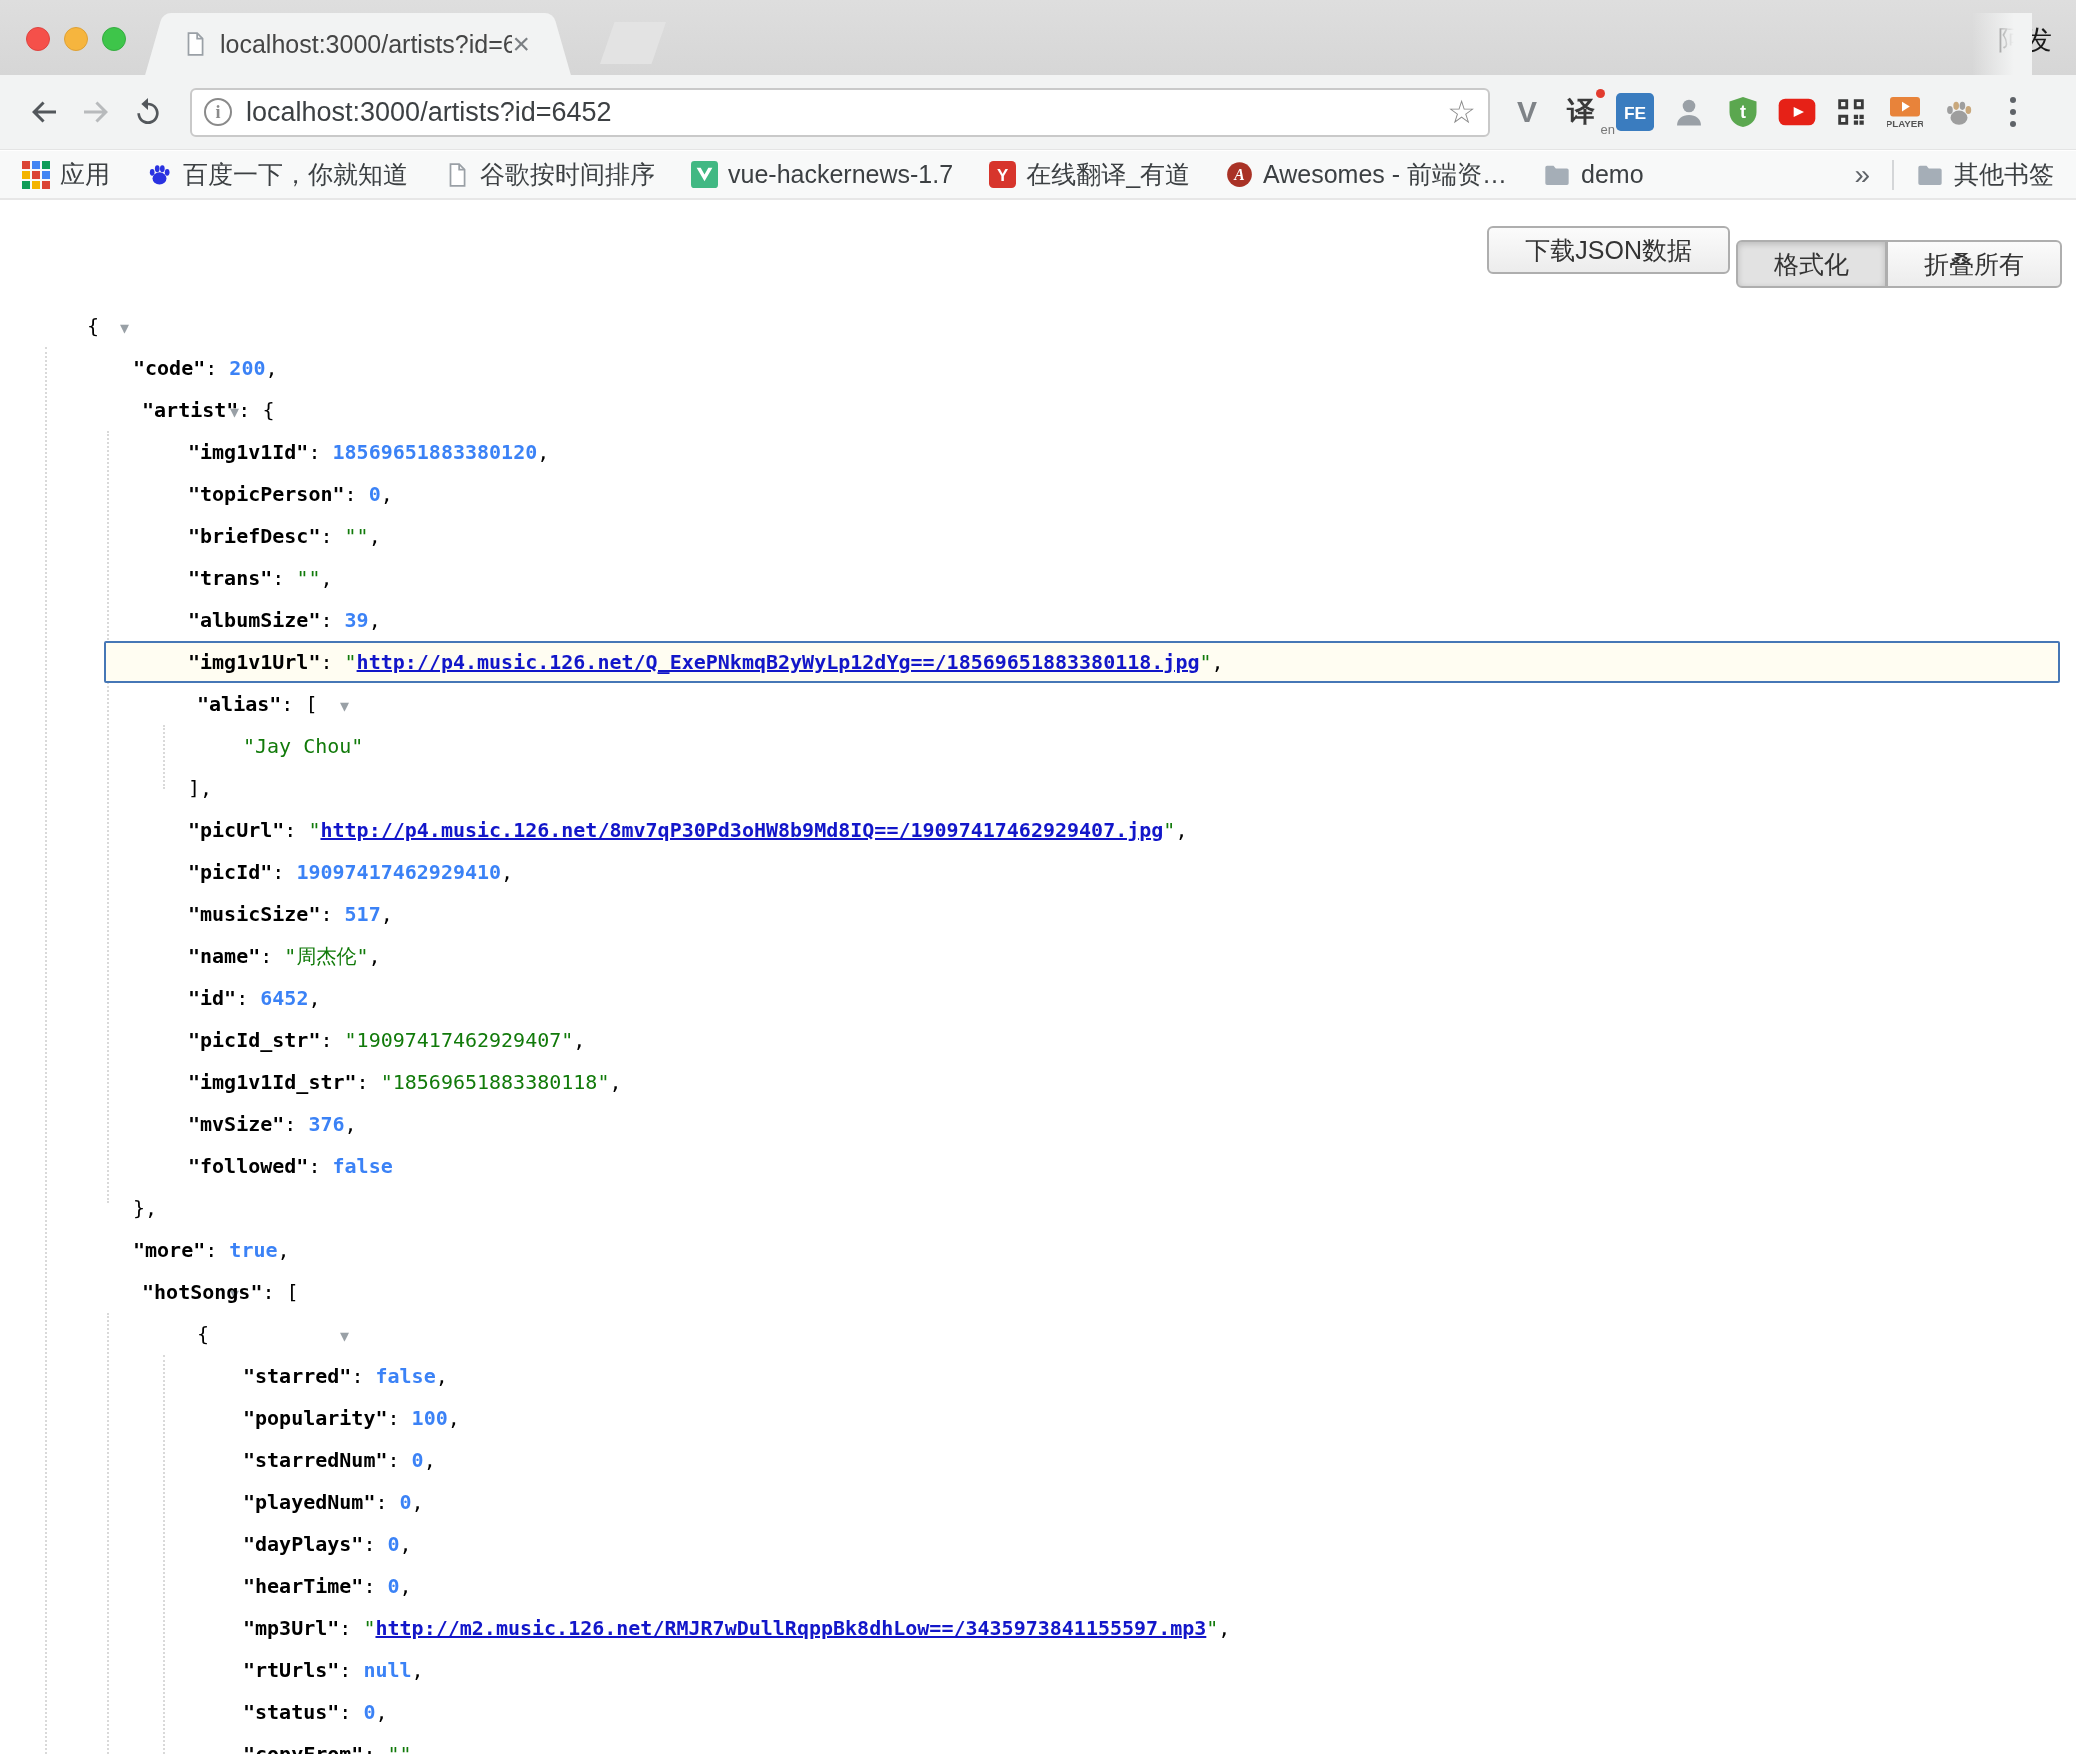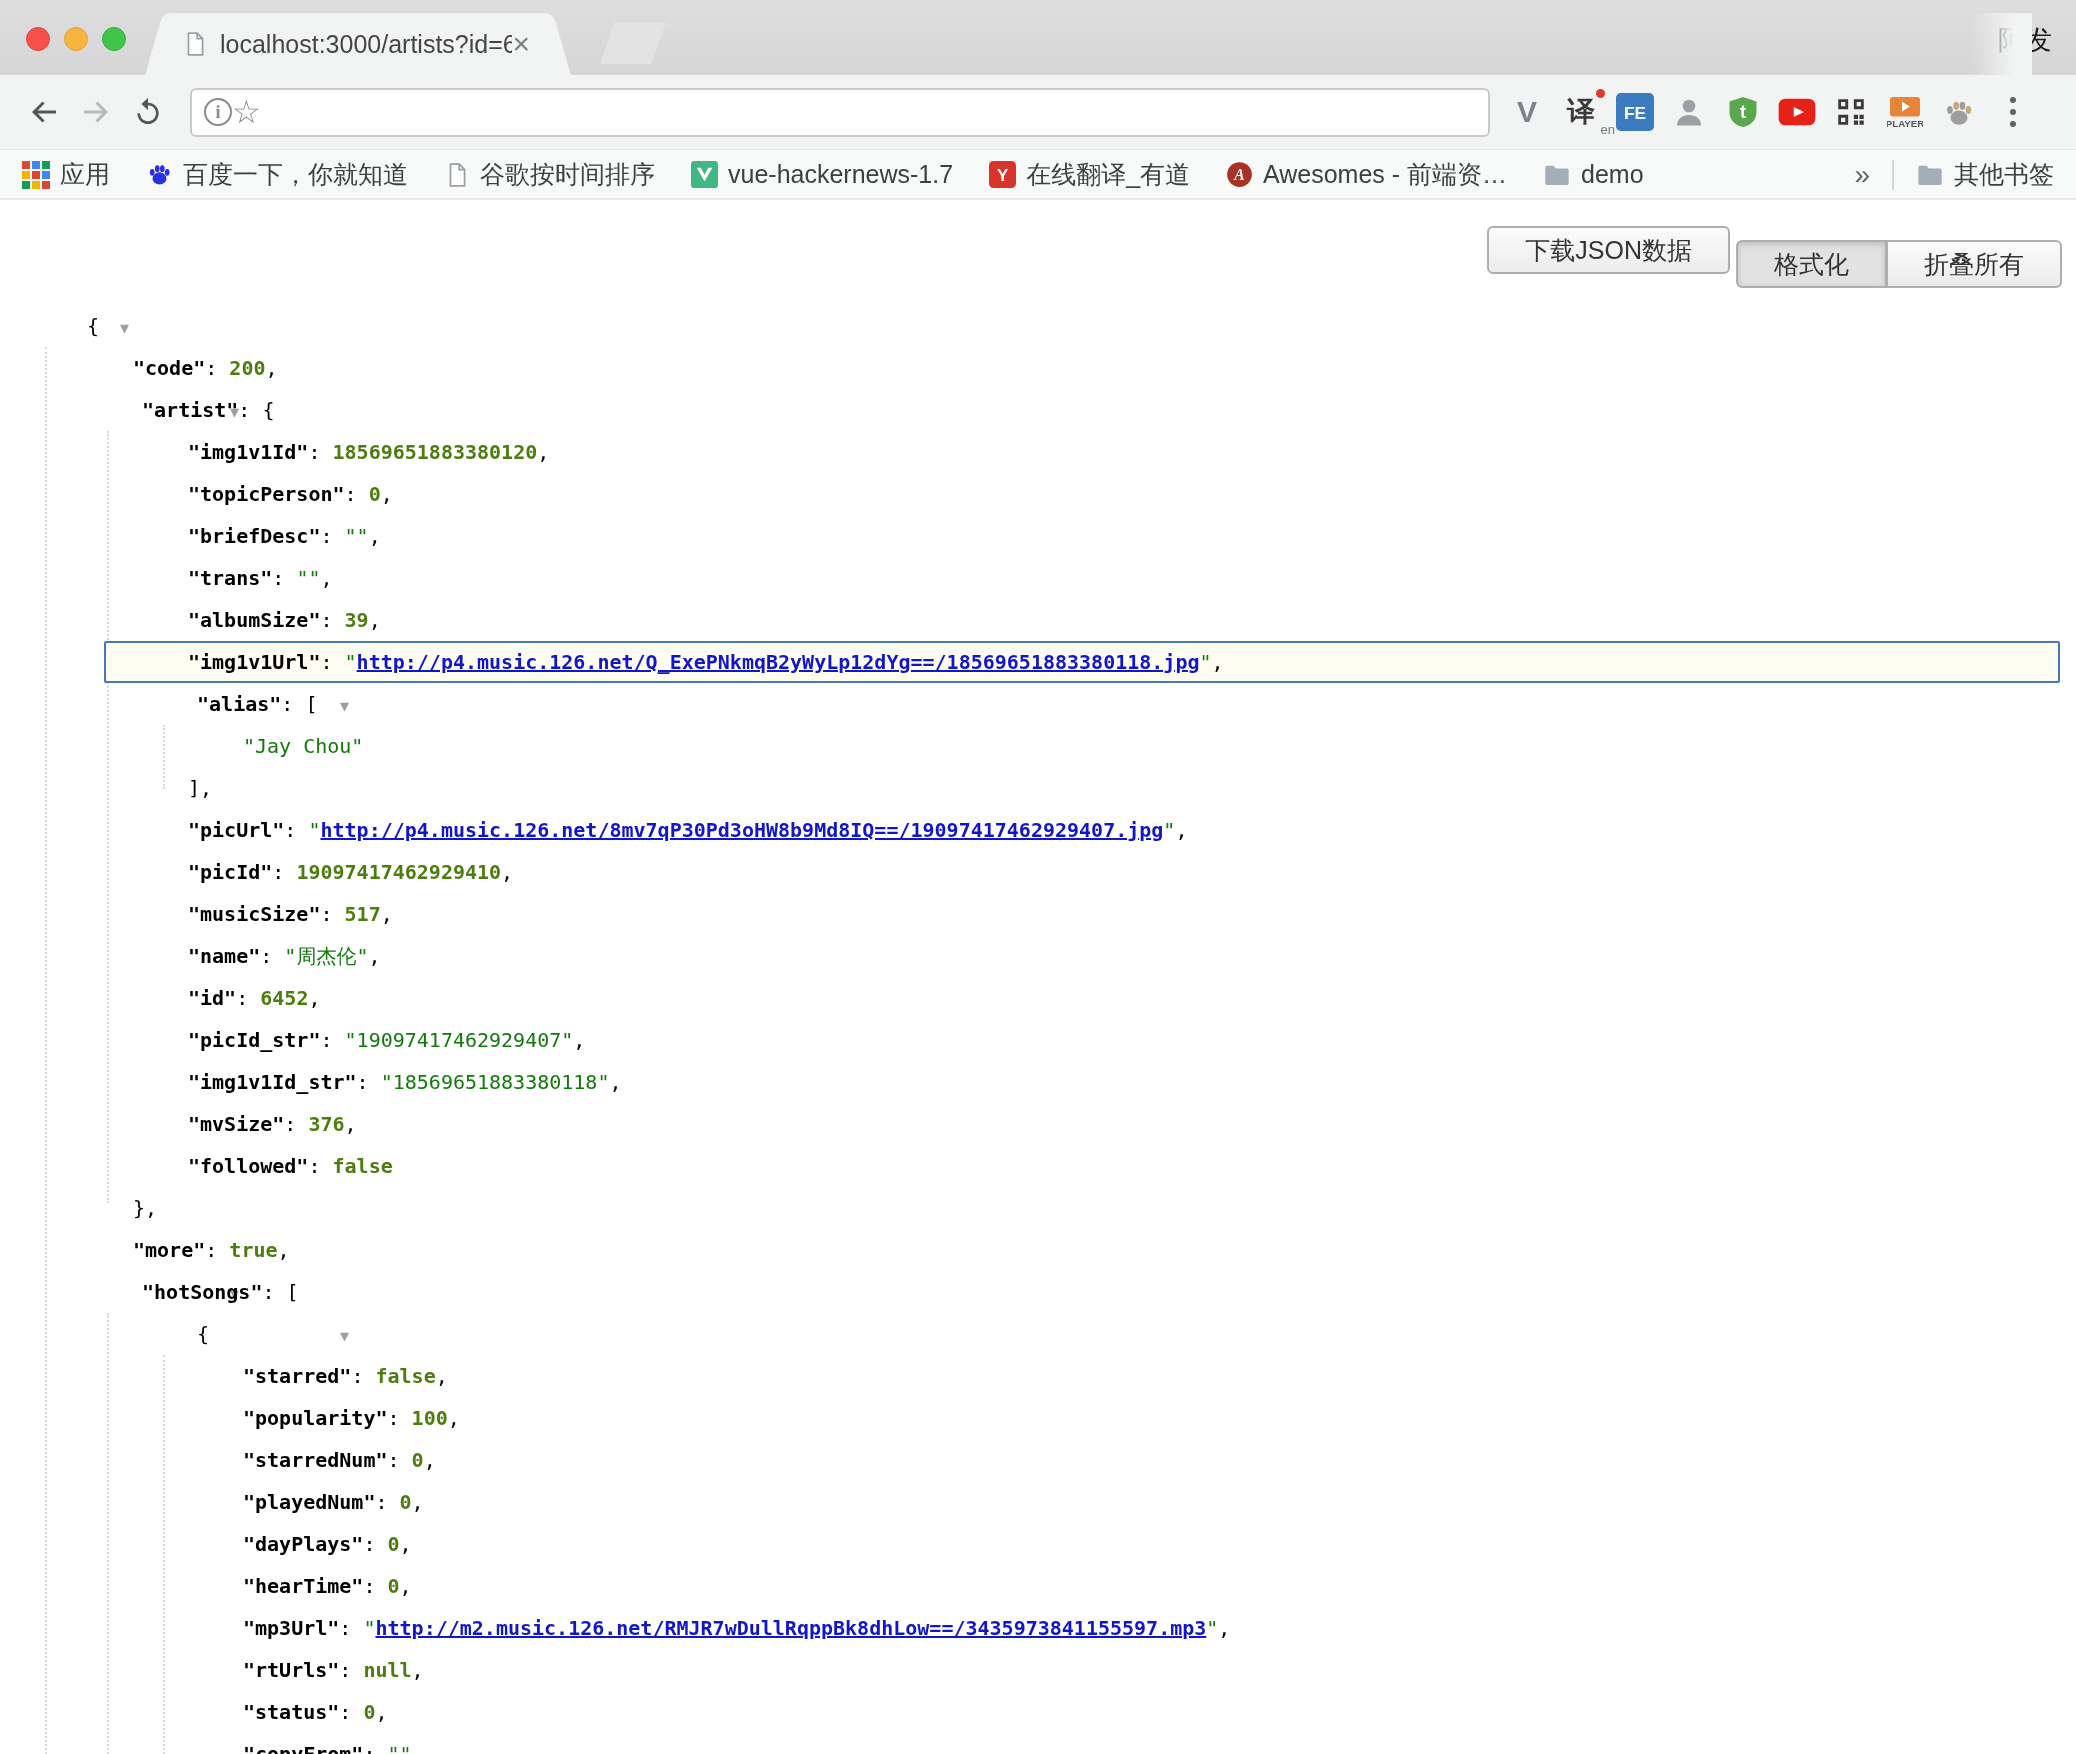--- a/index.html
+++ b/index.html
@@ -75,21 +75,21 @@
   .btn.active { background:#E2E2E2; box-shadow:inset 0 2px 6px rgba(0,0,0,.18); }
 
   
   #json-view { position:absolute; left:0; right:0; top:105px; bottom:0;
                font-family:"DejaVu Sans Mono", monospace; font-size:20px; color:#000; }
   .json-line { position:relative; height:42px; line-height:42px; white-space:pre; }
   .json-line span, .json-line a { position:relative; z-index:1; }
   .tri { position:absolute; top:0; font-size:15px; color:#99A0A6; cursor:pointer; z-index:1; }
   .seg-k { font-weight:bold; color:#000; }
   .seg-p { color:#000; }
-  .seg-n, .seg-b { color:#4d7c0f; font-weight:bold; }
+  .seg-n, .seg-b { color:#3b82f6; font-weight:bold; }
   .seg-s { color:#117A0A; }
   .seg-l { color:#1216C9; font-weight:bold; text-decoration:underline; cursor:pointer; }
   .json-line.hl { z-index:0; }
   .json-line.hl::before { content:""; position:absolute; left:104px; right:16px; top:0; bottom:0;
                           background:#FFFDF2; border:2px solid #4677B6; border-radius:2px; z-index:-1; }
   .guide { position:absolute; width:0; border-left:2px dotted #D9D9D9; z-index:0; }
 </style>
 </head>
 <body>
 
@@ -125,20 +125,21 @@
           <path d="M4 11h12.2l-4.6-4.6L13 5l7 7-7 7-1.4-1.4 4.6-4.6H4z" fill="#B8BABC"></path>
         </svg>
     </div>
     <div class="navbtn">
       <svg viewBox="0 0 24 24" width="32" height="32">
           <path d="M12 5V1.5L7 6l5 4.5V7c3.3 0 6 2.7 6 6s-2.7 6-6 6-6-2.7-6-6H4a8 8 0 1 0 8-8z" fill="#53575B"></path>
         </svg>
     </div>
     <div class="addressbar">
       <span class="info-badge">i</span>
+      <span class="url-text">localhost:3000/artists?id=6452</span>
       <span class="star-icon">☆</span>
     </div>
     <div class="extrow">
       <div class="ext">
         <span class="vimium-glyph">V</span>
       </div>
       <div class="ext">
         <span class="trans-glyph"><span>译</span><i class="dot"></i><em class="en">en</em></span>
       </div>
       <div class="ext">

